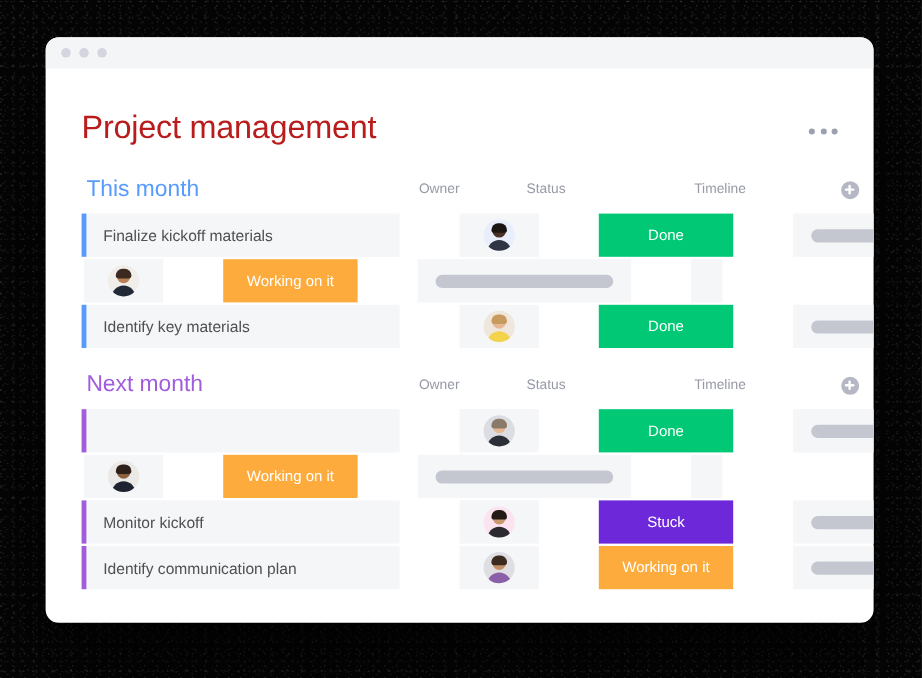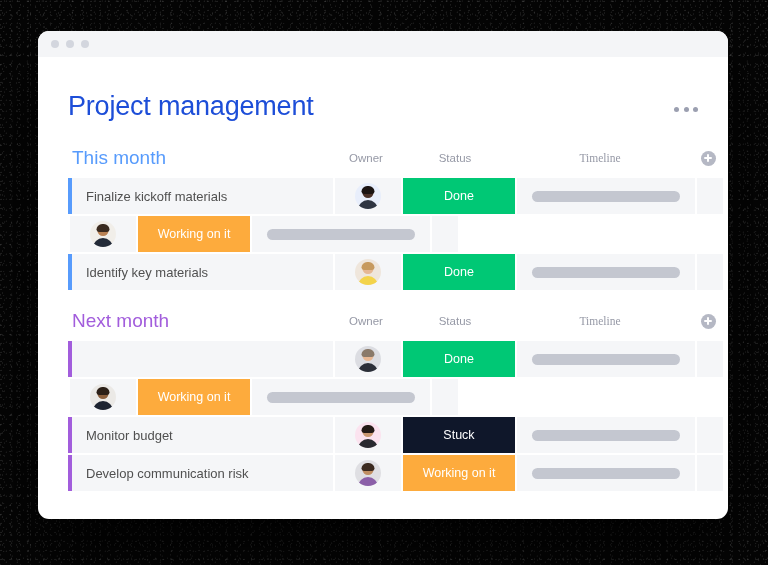--- a/index.html
+++ b/index.html
@@ -68,21 +68,21 @@
 
   
   #page-header {
     display: flex;
     align-items: flex-start;
     justify-content: space-between;
     padding-top: 34px;
   }
   #page-title {
     font-size: 27px;
-    color: #1d4ed8;
+    color: #b91c1c;
     font-weight: 400;
     letter-spacing: -.2px;
   }
   #more-menu {
     display: flex;
     gap: 4.5px;
     align-items: center;
     padding-top: 16px;
     padding-right: 2px;
     cursor: pointer;
@@ -106,41 +106,42 @@
     padding-left: 4px;
   }
   .col-head {
     font-size: 11.5px;
     color: #9699a6;
     text-align: center;
     font-weight: 400;
   }
   .col-owner    { flex: 0 0 66px; }
   .col-status   { flex: 0 0 112px; }
-  .col-timeline { flex: 0 0 178px; font-family: Liberation Serif, serif; }
+  .col-timeline { flex: 0 0 178px; }
   .col-add      { flex: 0 0 38px; display: flex; justify-content: center; align-items: center; }
 
   .add-icon {
     width: 15px; height: 15px; border-radius: 50%;
     background: #b5b8c4;
     position: relative;
     cursor: pointer;
   }
   .add-icon::before, .add-icon::after {
     content: ""; position: absolute; background: #ffffff; border-radius: 1px;
   }
   .add-icon::before { left: 3.5px; top: 6.8px; width: 8px; height: 1.6px; }
   .add-icon::after  { top: 3.5px; left: 6.7px; height: 8px; width: 1.6px; }
 
   
   .row {
     display: flex;
     align-items: stretch;
     height: 36px;
     margin-bottom: 2px;
+    gap: 48px;
   }
   .row-name {
     flex: 0 0 265px;
     background: #f5f6f8;
     display: flex;
     align-items: center;
     position: relative;
     padding-left: 18px;
     font-size: 13px;
     color: #505050;
@@ -348,41 +349,41 @@
               <span>Working on it</span>
             </div>
             <div class="cell-timeline">
               <span class="track"><span class="fill" style="width:40%;background:#a25ddc"></span></span>
             </div>
             <div class="cell-extra"></div>
           </div>
           <div class="row">
             <div class="row-name">
               <span class="row-accent" style="background:#a25ddc"></span>
-              <span>Monitor budget</span>
+              <span>Monitor kickoff</span>
             </div>
             <div class="cell-owner">
               <span class="avatar" style="background:#fbe3ef">
                 <span class="body" style="background:#2a2a30"></span>
                 <span class="head" style="background:#c99770"></span>
                 <span class="hair" style="background:#241a16"></span>
               </span>
             </div>
-            <div class="cell-status" style="background:#0f172a">
+            <div class="cell-status" style="background:#6d28d9">
               <span>Stuck</span>
             </div>
             <div class="cell-timeline">
               <span class="track"><span class="fill" style="width:60%;background:#a25ddc"></span></span>
             </div>
             <div class="cell-extra"></div>
           </div>
           <div class="row">
             <div class="row-name">
               <span class="row-accent" style="background:#a25ddc"></span>
-              <span>Develop communication risk</span>
+              <span>Identify communication plan</span>
             </div>
             <div class="cell-owner">
               <span class="avatar" style="background:#dfdfe3">
                 <span class="body" style="background:#8b5fa8"></span>
                 <span class="head" style="background:#c08f63"></span>
                 <span class="hair" style="background:#3b2a20"></span>
               </span>
             </div>
             <div class="cell-status" style="background:#fdab3d">
               <span>Working on it</span>

